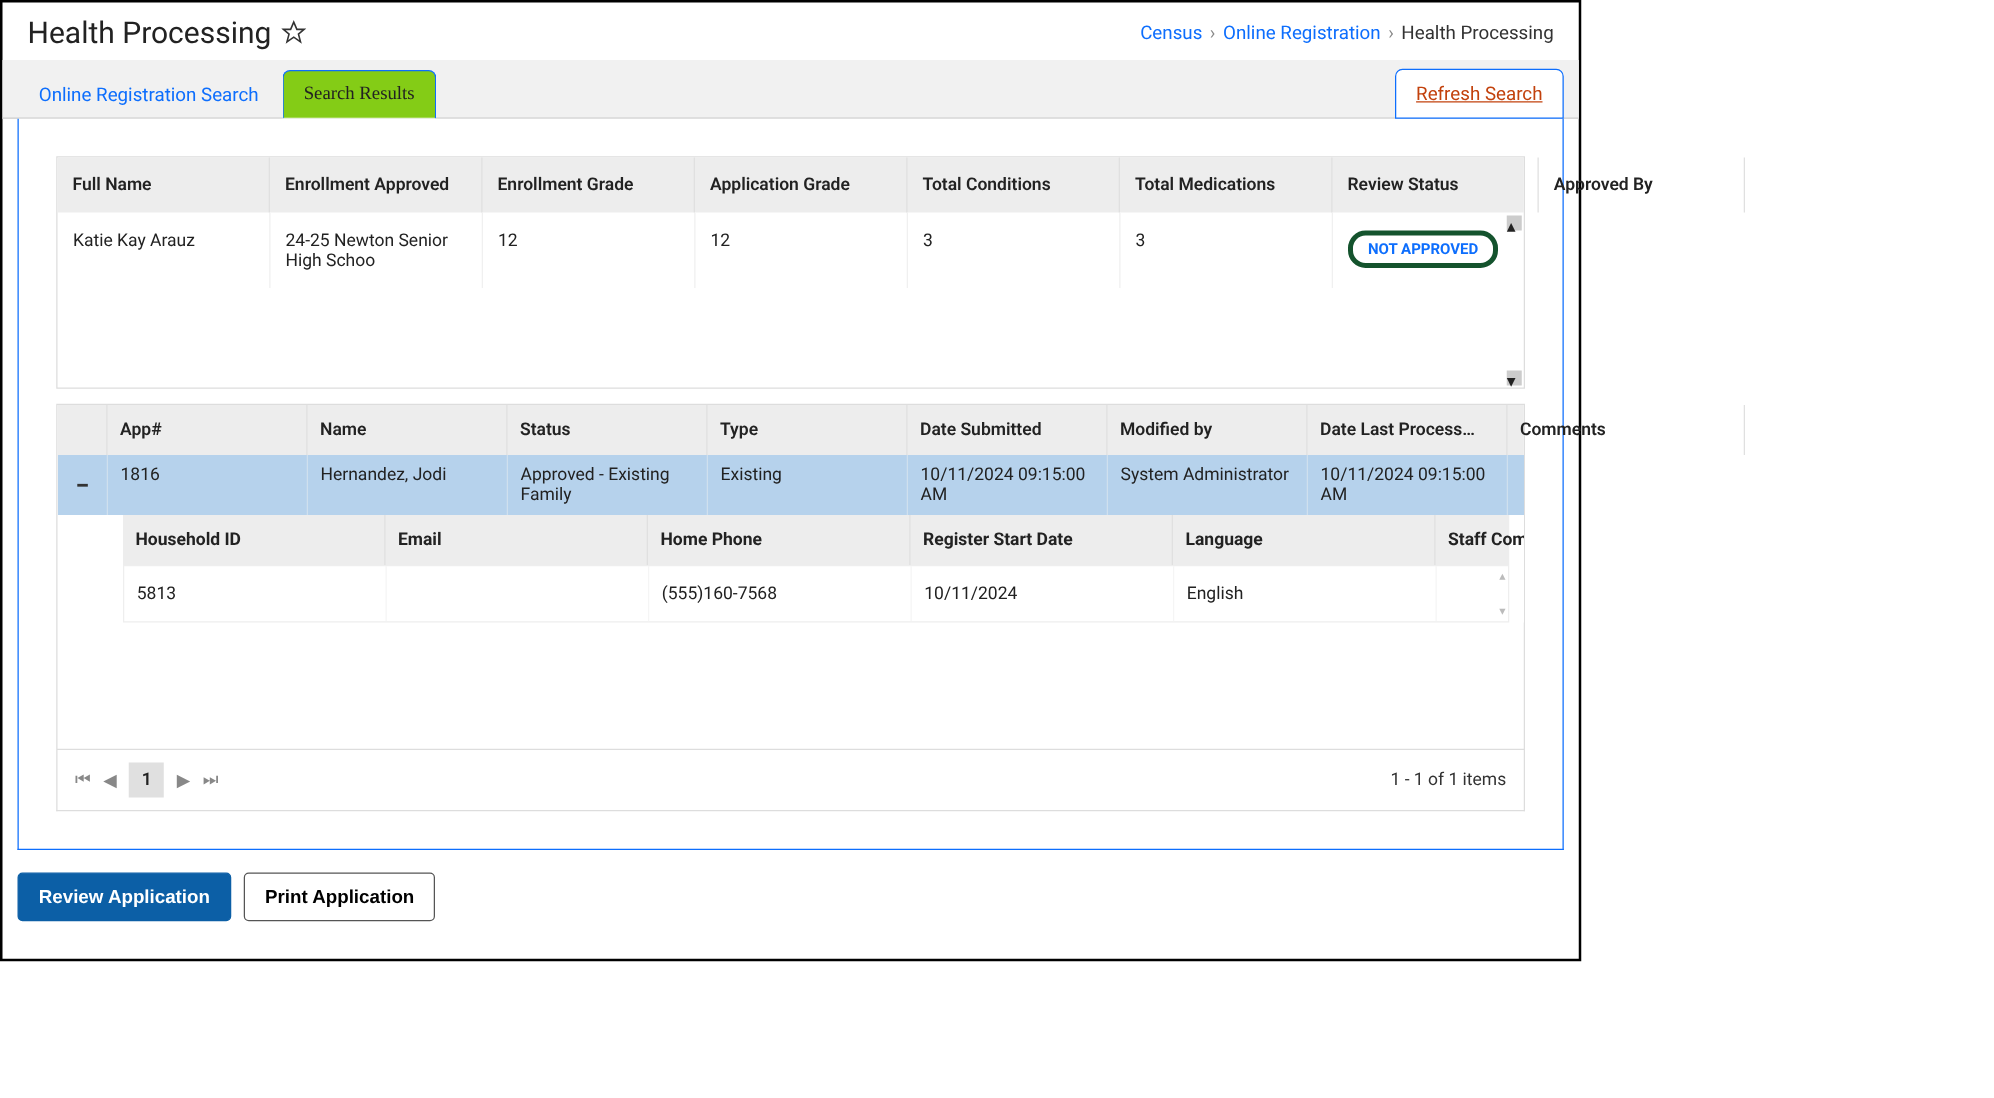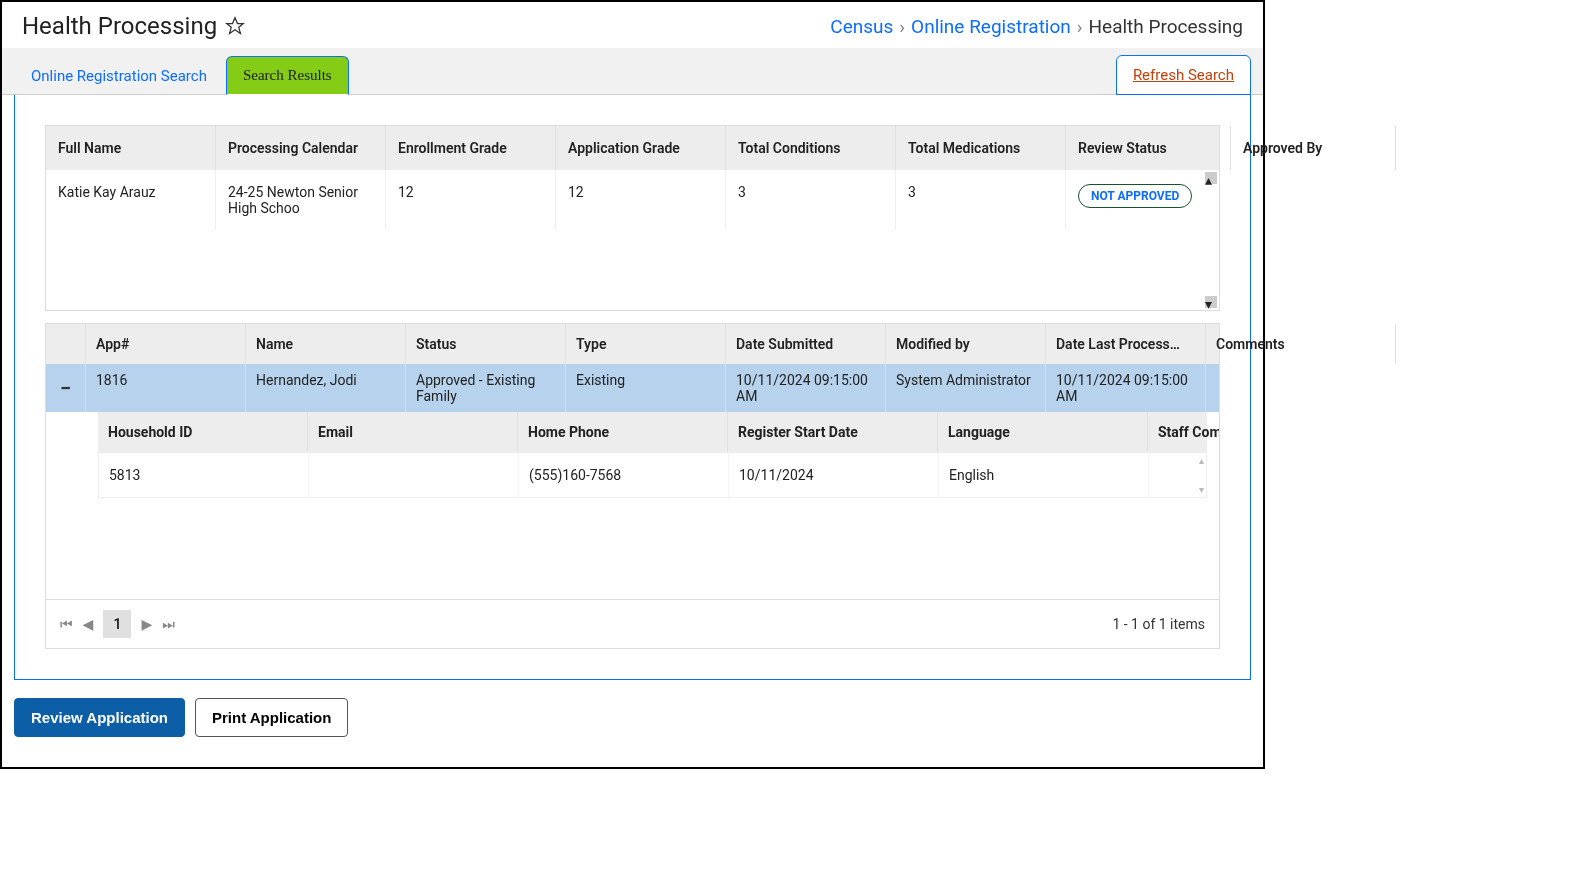--- a/index.html
+++ b/index.html
@@ -35,21 +35,21 @@
     }
     .star-icon {
       width: 20px;
       height: 20px;
       stroke: #333;
       fill: none;
       stroke-width: 1.5;
       cursor: pointer;
     }
     .breadcrumb {
-      font-size: 19px;
+      font-size: 15px;
       display: flex;
       align-items: center;
       gap: 6px;
     }
     .breadcrumb a { color: #0d6efd; text-decoration: none; }
     .breadcrumb .sep { color: #888; }
     .breadcrumb .current { color: #333; }
     .tabbar {
       display: flex;
       align-items: flex-end;
@@ -102,21 +102,21 @@
     .grid1-head, .grid1-row {
       display: grid;
       grid-template-columns: 170px 170px 170px 170px 170px 170px 165px 165px;
     }
     .grid1-head { background: #ededed; font-weight: 600; }
     .grid1-head .cell { padding: 14px 12px; border-right: 1px solid #e0e0e0; }
     .grid1-body { height: 140px; overflow-y: auto; position: relative; }
     .grid1-row .cell { padding: 14px 12px; border-right: 1px solid #f0f0f0; }
     .status-badge {
       display: inline-block;
-      border: 1px solid #14532d;
+      border: 4px solid #14532d;
       color: #0d6efd;
       border-radius: 14px;
       padding: 4px 12px;
       font-size: 12px;
       font-weight: 700;
     }
 
     .grid2 {
       margin-top: 12px;
       border: 1px solid #ddd;
@@ -224,21 +224,21 @@
     <div class="right-tab">
       <a href="#">Refresh Search</a>
     </div>
   </div>
 
   <div class="content">
 
     <div class="grid1">
       <div class="grid1-head">
         <div class="cell">Full Name</div>
-        <div class="cell">Processing Calendar</div>
+        <div class="cell">Enrollment Approved</div>
         <div class="cell">Enrollment Grade</div>
         <div class="cell">Application Grade</div>
         <div class="cell">Total Conditions</div>
         <div class="cell">Total Medications</div>
         <div class="cell">Review Status</div>
         <div class="cell">Approved By</div>
       </div>
       <div class="grid1-body">
         <div class="grid1-row">
           <div class="cell">Katie Kay Arauz</div>

